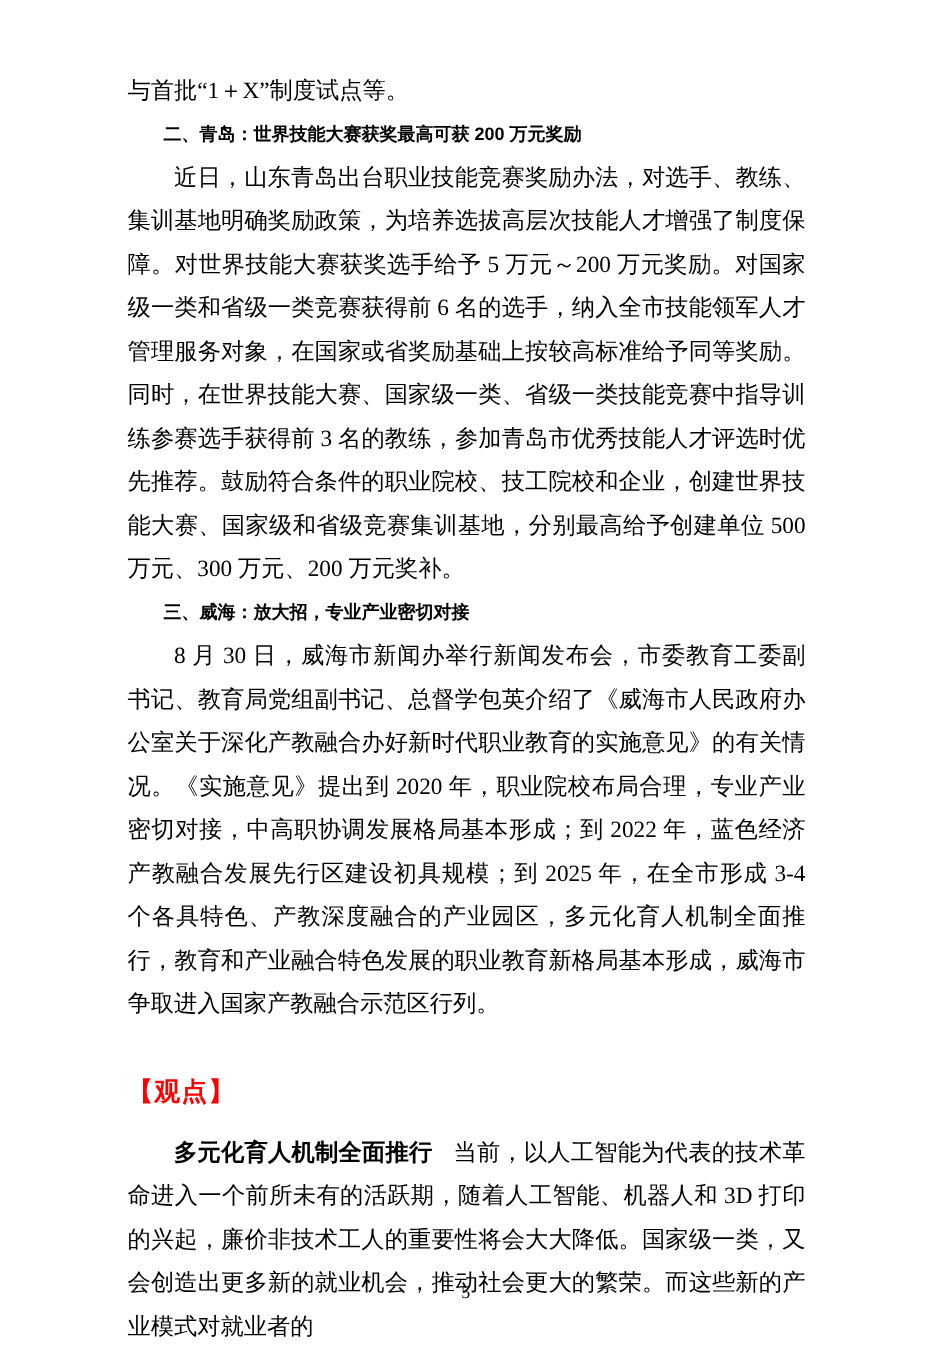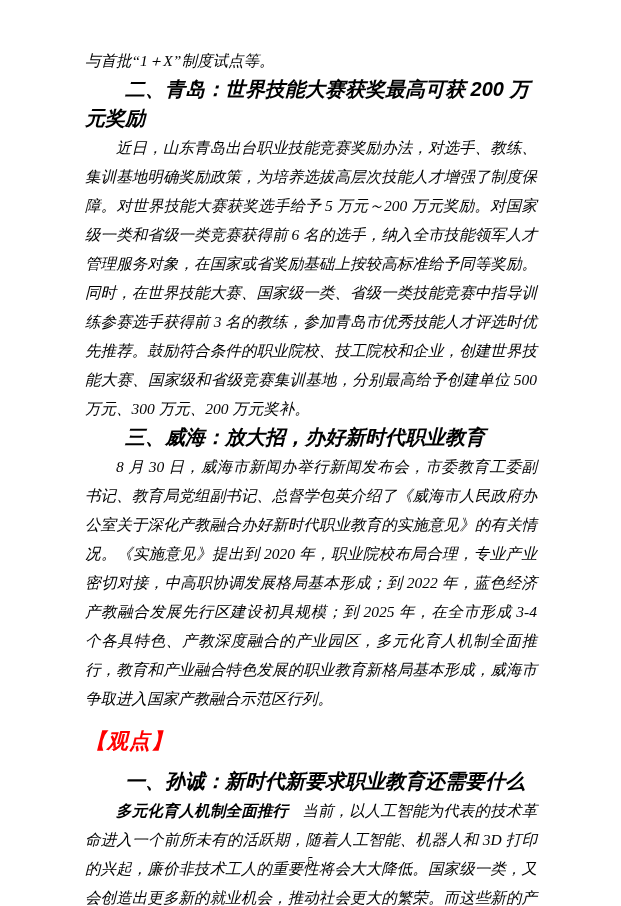--- a/index.html
+++ b/index.html
@@ -23,41 +23,41 @@
   .content {
     position: absolute;
     left: 85px;
     top: 46px;
     width: 452px;
     font-size: 15.5px;
     line-height: 29px;
     text-align: justify;
     text-justify: inter-ideograph;
   }
-  p { margin: 0; font-style: italic; }
+  p { margin: 0; }
   .carryover {
     text-indent: 0;
   }
   .para {
     text-indent: 2em;
   }
   .sec-heading {
     margin: 0;
     font-family: "Liberation Sans", "DejaVu Sans", sans-serif;
     font-weight: bold;
-    font-size: 20px;
+    font-size: 12px;
     line-height: 29px;
     text-indent: 2em;
     text-align: left;
   }
   .viewpoint-marker {
-    margin: 13px 0 11px 0;
+    margin: 29px 0 11px 0;
     font-family: "Liberation Sans", "DejaVu Sans", sans-serif;
     font-weight: bold;
-    font-size: 21px;
+    font-size: 17px;
     line-height: 30px;
     text-indent: 0;
     text-align: left;
     letter-spacing: 1px;
   }
   .lead {
     font-family: "Liberation Sans", "DejaVu Sans", sans-serif;
     font-weight: bold;
     padding-right: 14px;
   }
@@ -77,26 +77,25 @@
 
 <div class="page">
   <div class="content">
 
     <p class="carryover">与首批“1＋X”制度试点等。</p>
 
     <p class="sec-heading">二、青岛：世界技能大赛获奖最高可获 200 万元奖励</p>
 
     <p class="para">近日，山东青岛出台职业技能竞赛奖励办法，对选手、教练、集训基地明确奖励政策，为培养选拔高层次技能人才增强了制度保障。对世界技能大赛获奖选手给予 5 万元～200 万元奖励。对国家级一类和省级一类竞赛获得前 6 名的选手，纳入全市技能领军人才管理服务对象，在国家或省奖励基础上按较高标准给予同等奖励。同时，在世界技能大赛、国家级一类、省级一类技能竞赛中指导训练参赛选手获得前 3 名的教练，参加青岛市优秀技能人才评选时优先推荐。鼓励符合条件的职业院校、技工院校和企业，创建世界技能大赛、国家级和省级竞赛集训基地，分别最高给予创建单位 500 万元、300 万元、200 万元奖补。</p>
 
-    <p class="sec-heading">三、威海：放大招，办好新时代职业教育</p>
+    <p class="sec-heading">三、威海：放大招，专业产业密切对接</p>
 
     <p class="para">8 月 30 日，威海市新闻办举行新闻发布会，市委教育工委副书记、教育局党组副书记、总督学包英介绍了《威海市人民政府办公室关于深化产教融合办好新时代职业教育的实施意见》的有关情况。《实施意见》提出到 2020 年，职业院校布局合理，专业产业密切对接，中高职协调发展格局基本形成；到 2022 年，蓝色经济产教融合发展先行区建设初具规模；到 2025 年，在全市形成 3-4 个各具特色、产教深度融合的产业园区，多元化育人机制全面推行，教育和产业融合特色发展的职业教育新格局基本形成，威海市争取进入国家产教融合示范区行列。</p>
 
     <p class="viewpoint-marker" style="color: rgb(255, 0, 0);">【观点】</p>
 
-    <p class="sec-heading">一、孙诚：新时代新要求职业教育还需要什么</p>
 
     <p class="para"><span class="lead">多元化育人机制全面推行</span><span>当前，以人工智能为代表的技术革命进入一个前所未有的活跃期，随着人工智能、机器人和 3D 打印的兴起，廉价非技术工人的重要性将会大大降低。国家级一类，又会创造出更多新的就业机会，推动社会更大的繁荣。而这些新的产业模式对就业者的</span></p>
 
   </div>
 
   <div class="pageno">5</div>
 </div>
 
 </body></html>

